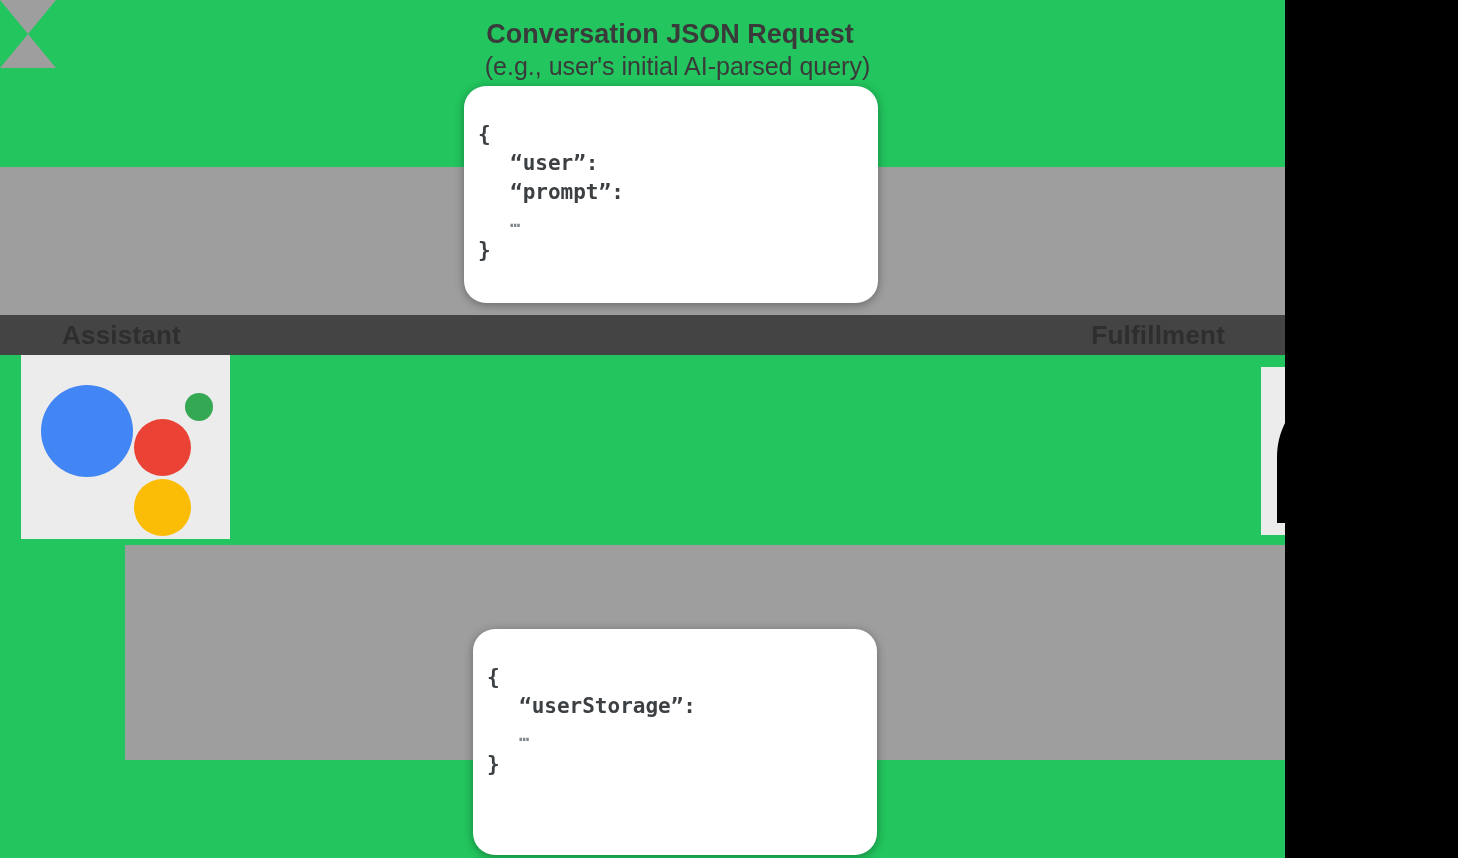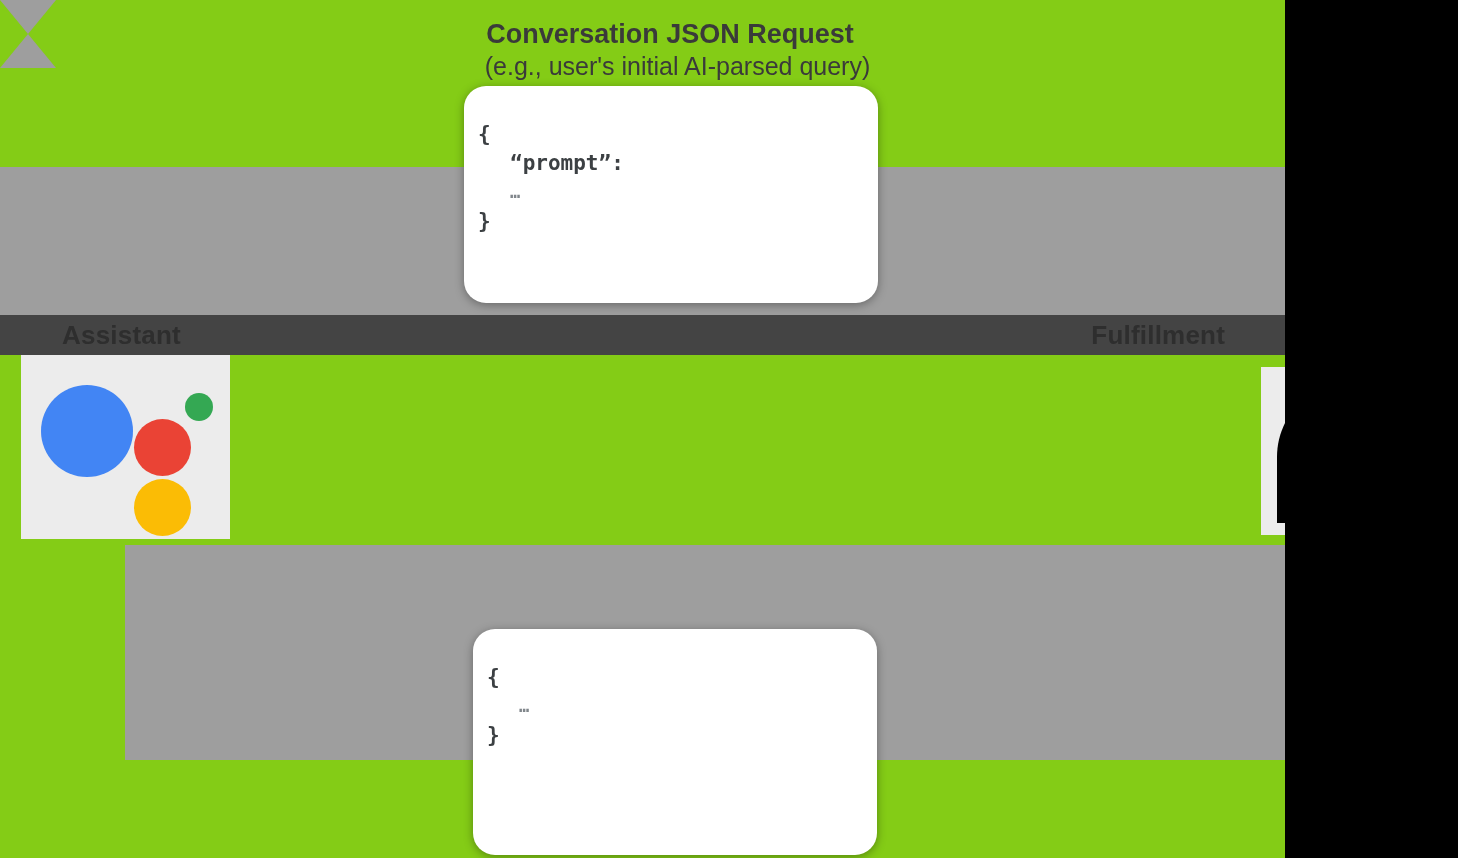--- a/index.html
+++ b/index.html
@@ -4,21 +4,21 @@
 <style>
   html, body {
     margin: 0;
     padding: 0;
     background: #000000;
   }
   #stage {
     position: relative;
     width: 1285px;
     height: 858px;
-    background: #84cc16;
+    background: #22c55e;
     overflow: hidden;
     font-family: "Liberation Sans", sans-serif;
   }
 
   
   .band {
     position: absolute;
     background: #9e9e9e;
   }
 
@@ -158,20 +158,21 @@
   <div class="caption" id="caption-request">
     <div class="line1">Conversation JSON Request</div>
     <div class="line2">(e.g., user's initial AI-parsed query)</div>
   </div>
 
   <div class="band" id="band-top-bar"></div>
   <div id="band-top-head"></div>
 
   <div class="json-card" id="json-request">
     <div class="json-line">{</div>
+    <div class="json-line indent">“user”:</div>
     <div class="json-line indent">“prompt”:</div>
     <div class="json-line indent ellipsis">…</div>
     <div class="json-line">}</div>
   </div>
 
   <div id="rail"></div>
   <div id="rail-left-label">Assistant</div>
   <div id="rail-right-label">Fulfillment</div>
 
   <div class="actor-tile" id="assistant-tile">
@@ -191,17 +192,18 @@
   <div class="caption" id="caption-response">
     <div class="line1">Conversation JSON Response</div>
     <div class="line2">(e.g., user input prompt)</div>
   </div>
 
   <div class="band" id="band-bottom-bar"></div>
   <div id="band-bottom-head"></div>
 
   <div class="json-card" id="json-response">
     <div class="json-line">{</div>
+    <div class="json-line indent">“userStorage”:</div>
     <div class="json-line indent ellipsis">…</div>
     <div class="json-line">}</div>
   </div>
 
 </div>
 
 </body></html>

